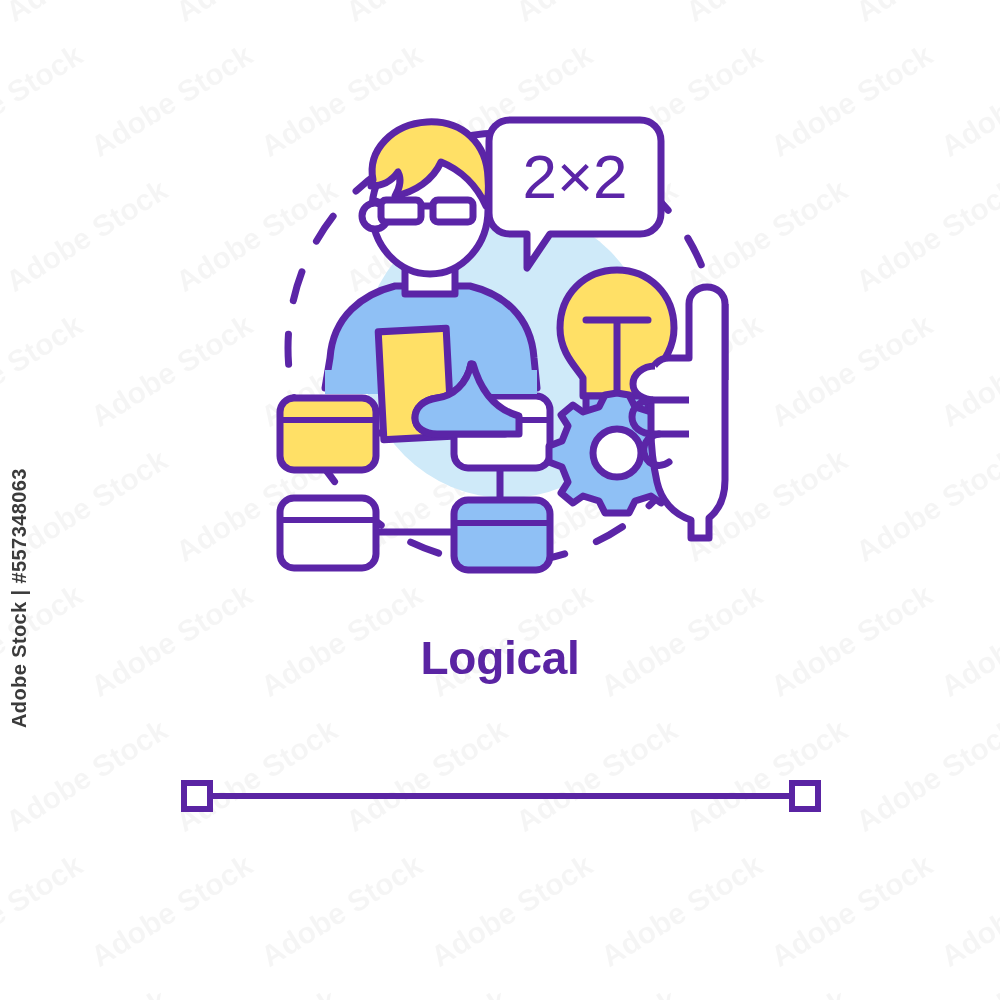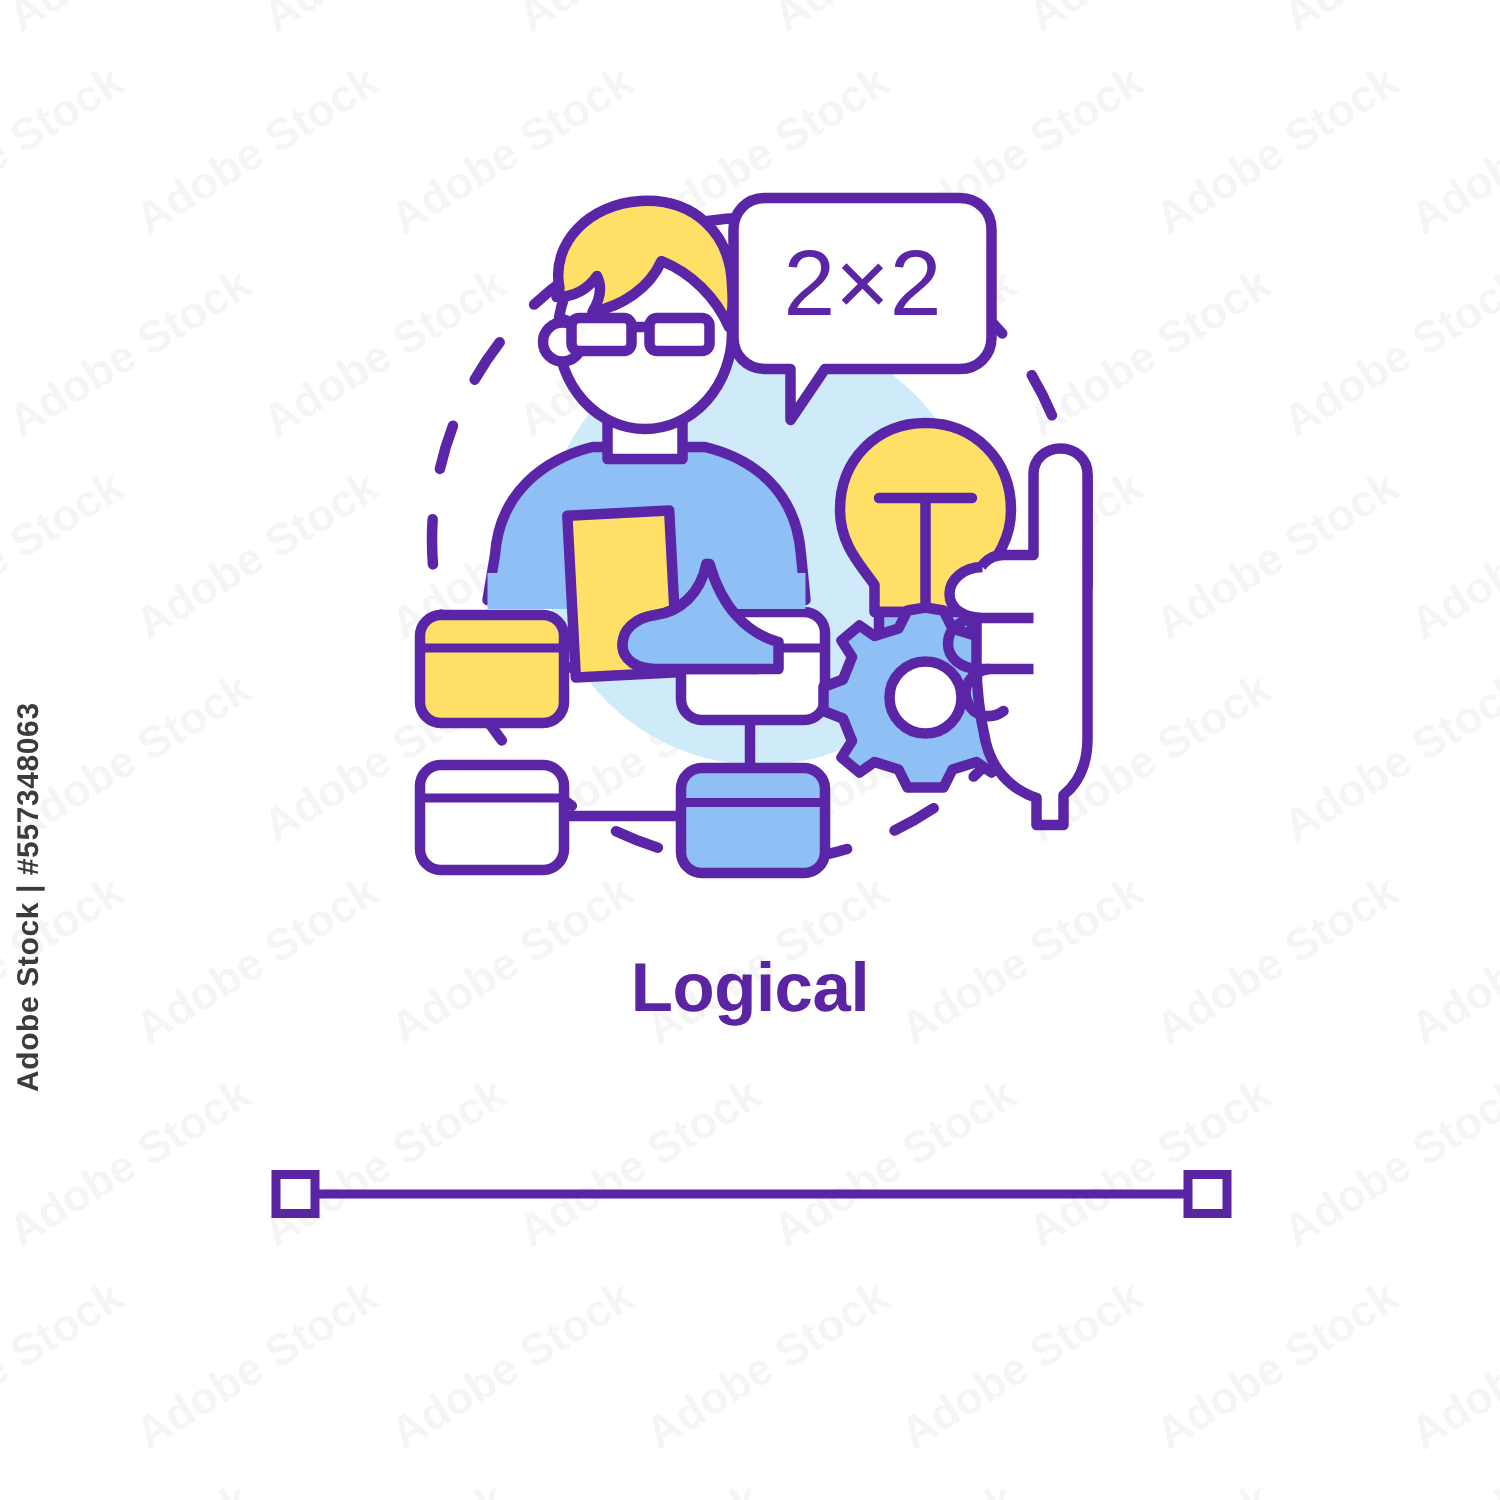--- a/index.html
+++ b/index.html
@@ -55,21 +55,21 @@
     font-weight: 600;
     color: #3b3b3b;
     letter-spacing: 0.4px;
     white-space: nowrap;
   }
 
   
   #illus {
     position: absolute;
     left: 255px;
-    top: 120px;
+    top: 108px;
     width: 500px;
     height: 480px;
   }
 
   
   .title {
     position: absolute;
     left: 0;
     top: 630px;
     width: 1000px;

